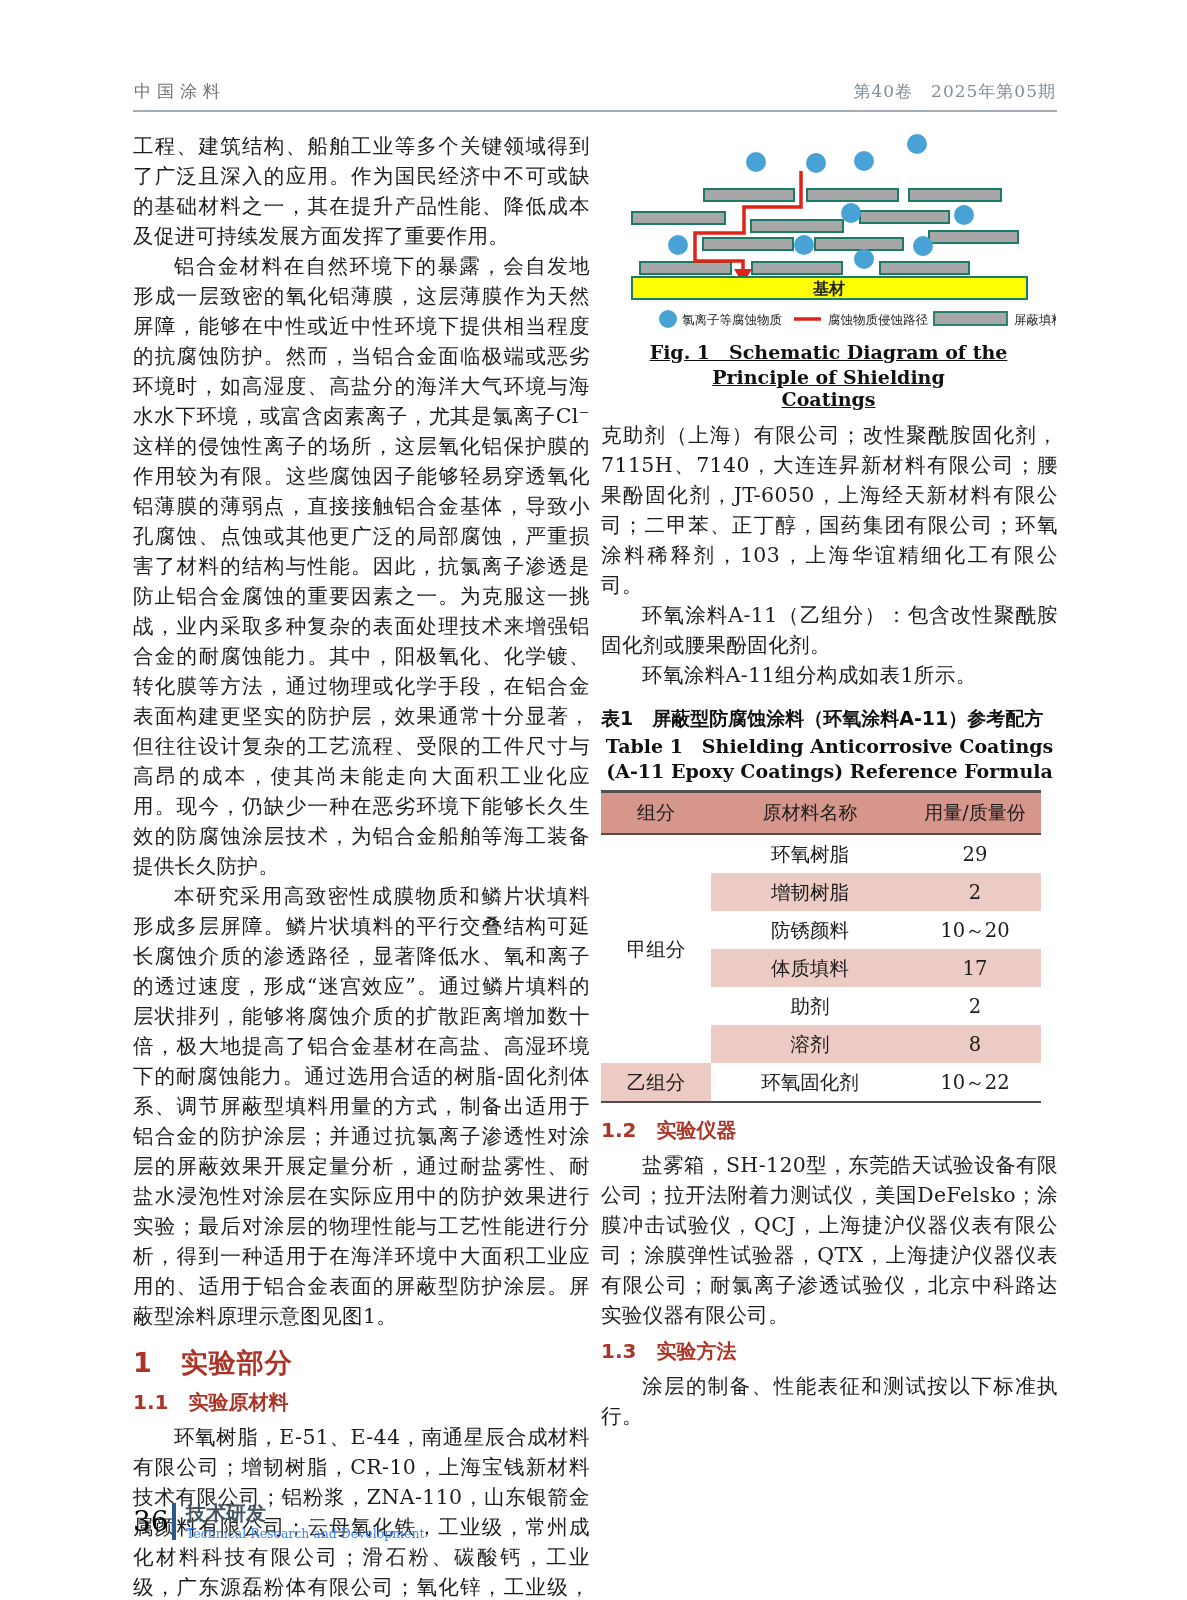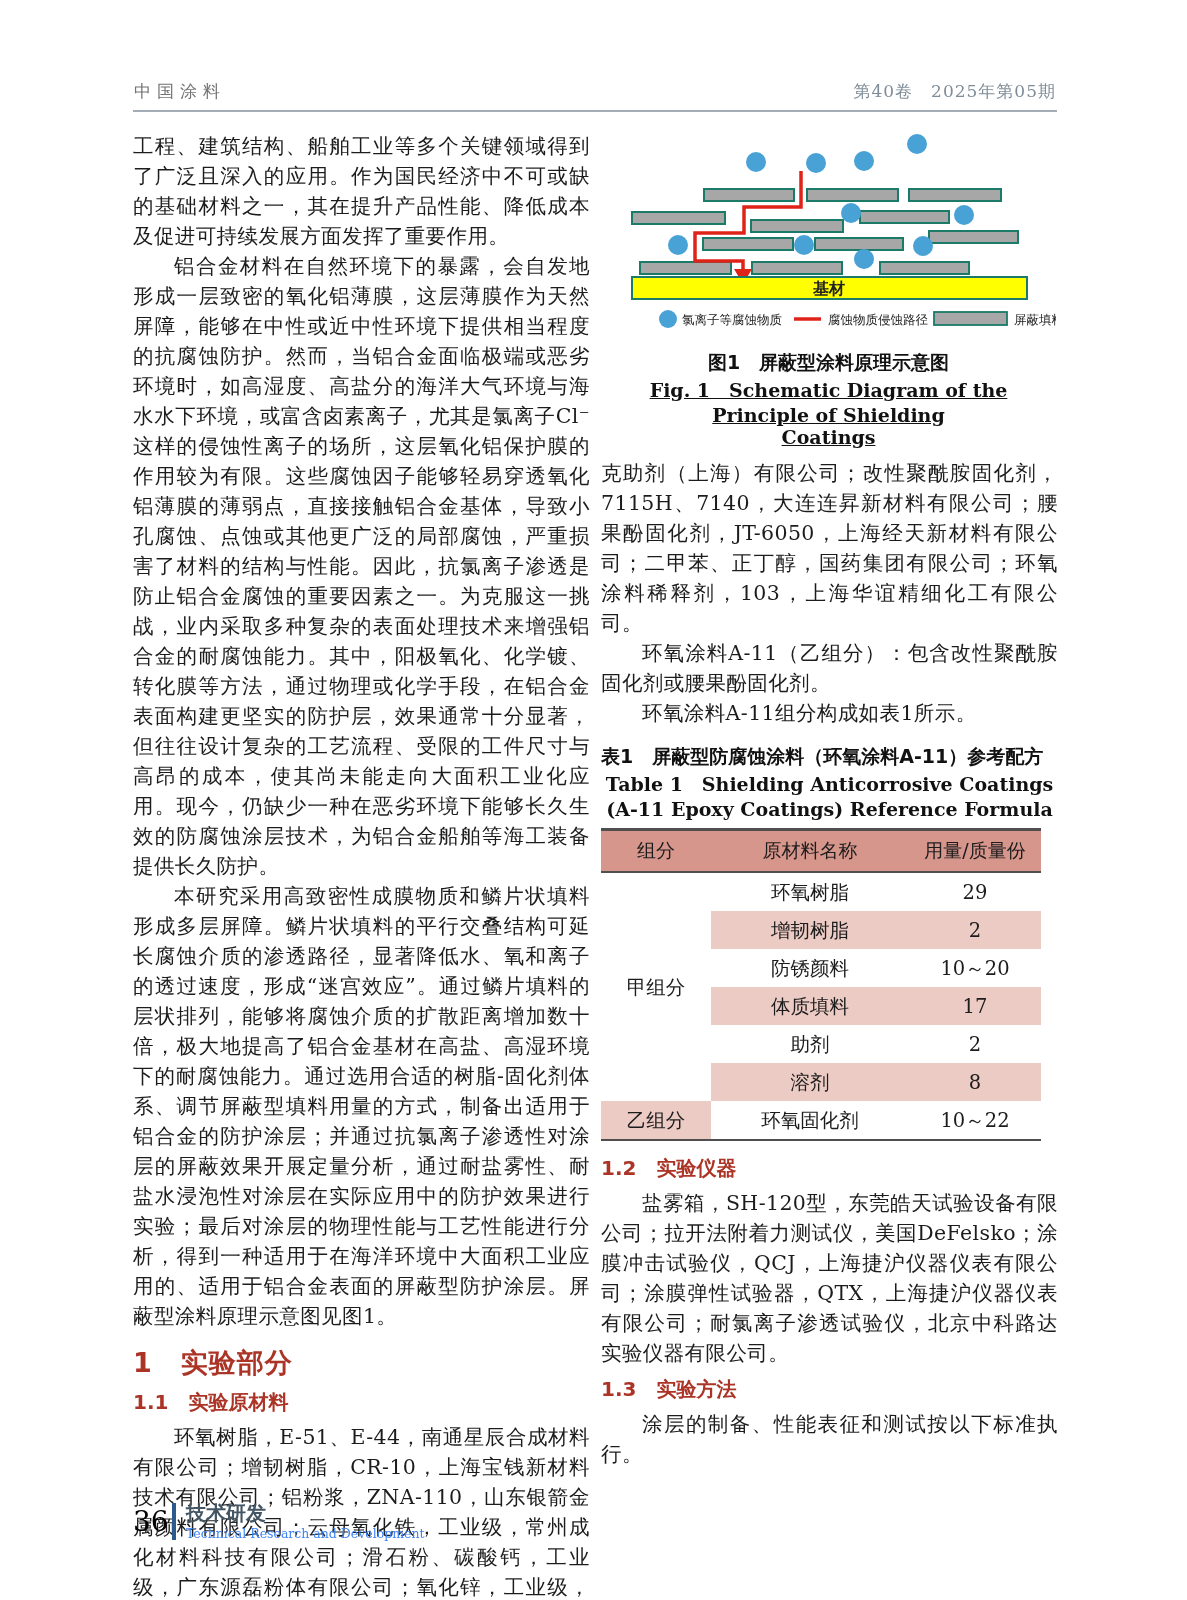--- a/index.html
+++ b/index.html
@@ -111,21 +111,20 @@
 
         <g>
           <circle cx="67" cy="188" r="9" fill="#49a2d5"></circle>
           <text x="81" y="193" class="legend-text">氯离子等腐蚀物质</text>
           <line x1="193" y1="188" x2="220" y2="188" stroke="#e02318" stroke-width="3.5"></line>
           <text x="227" y="193" class="legend-text">腐蚀物质侵蚀路径</text>
           <rect x="333" y="181" width="73" height="13" fill="#a7a7a7" stroke="#1b7a68" stroke-width="1.8"></rect>
           <text x="413" y="193" class="legend-text">屏蔽填料</text>
         </g>
       </svg>
-      <p class="fig-cap-zh">图1　屏蔽型涂料原理示意图</p>
       <p class="fig-cap-en">Fig. 1　Schematic Diagram of the Principle of Shielding</p>
       <p class="fig-cap-en">Coatings</p>
     </div>
 
     <p class="body" style="margin-top:10px;">克助剂（上海）有限公司；改性聚酰胺固化剂，7115H、7140，大连连昇新材料有限公司；腰果酚固化剂，JT-6050，上海经天新材料有限公司；二甲苯、正丁醇，国药集团有限公司；环氧涂料稀释剂，103，上海华谊精细化工有限公司。</p>
     <p class="body ind">环氧涂料A-11（乙组分）：包含改性聚酰胺固化剂或腰果酚固化剂。</p>
     <p class="body ind">环氧涂料A-11组分构成如表1所示。</p>
 
     <p class="tbl-title-zh">表1　屏蔽型防腐蚀涂料（环氧涂料A-11）参考配方</p>
     <p class="tbl-title-en">Table 1　Shielding Anticorrosive Coatings</p>

